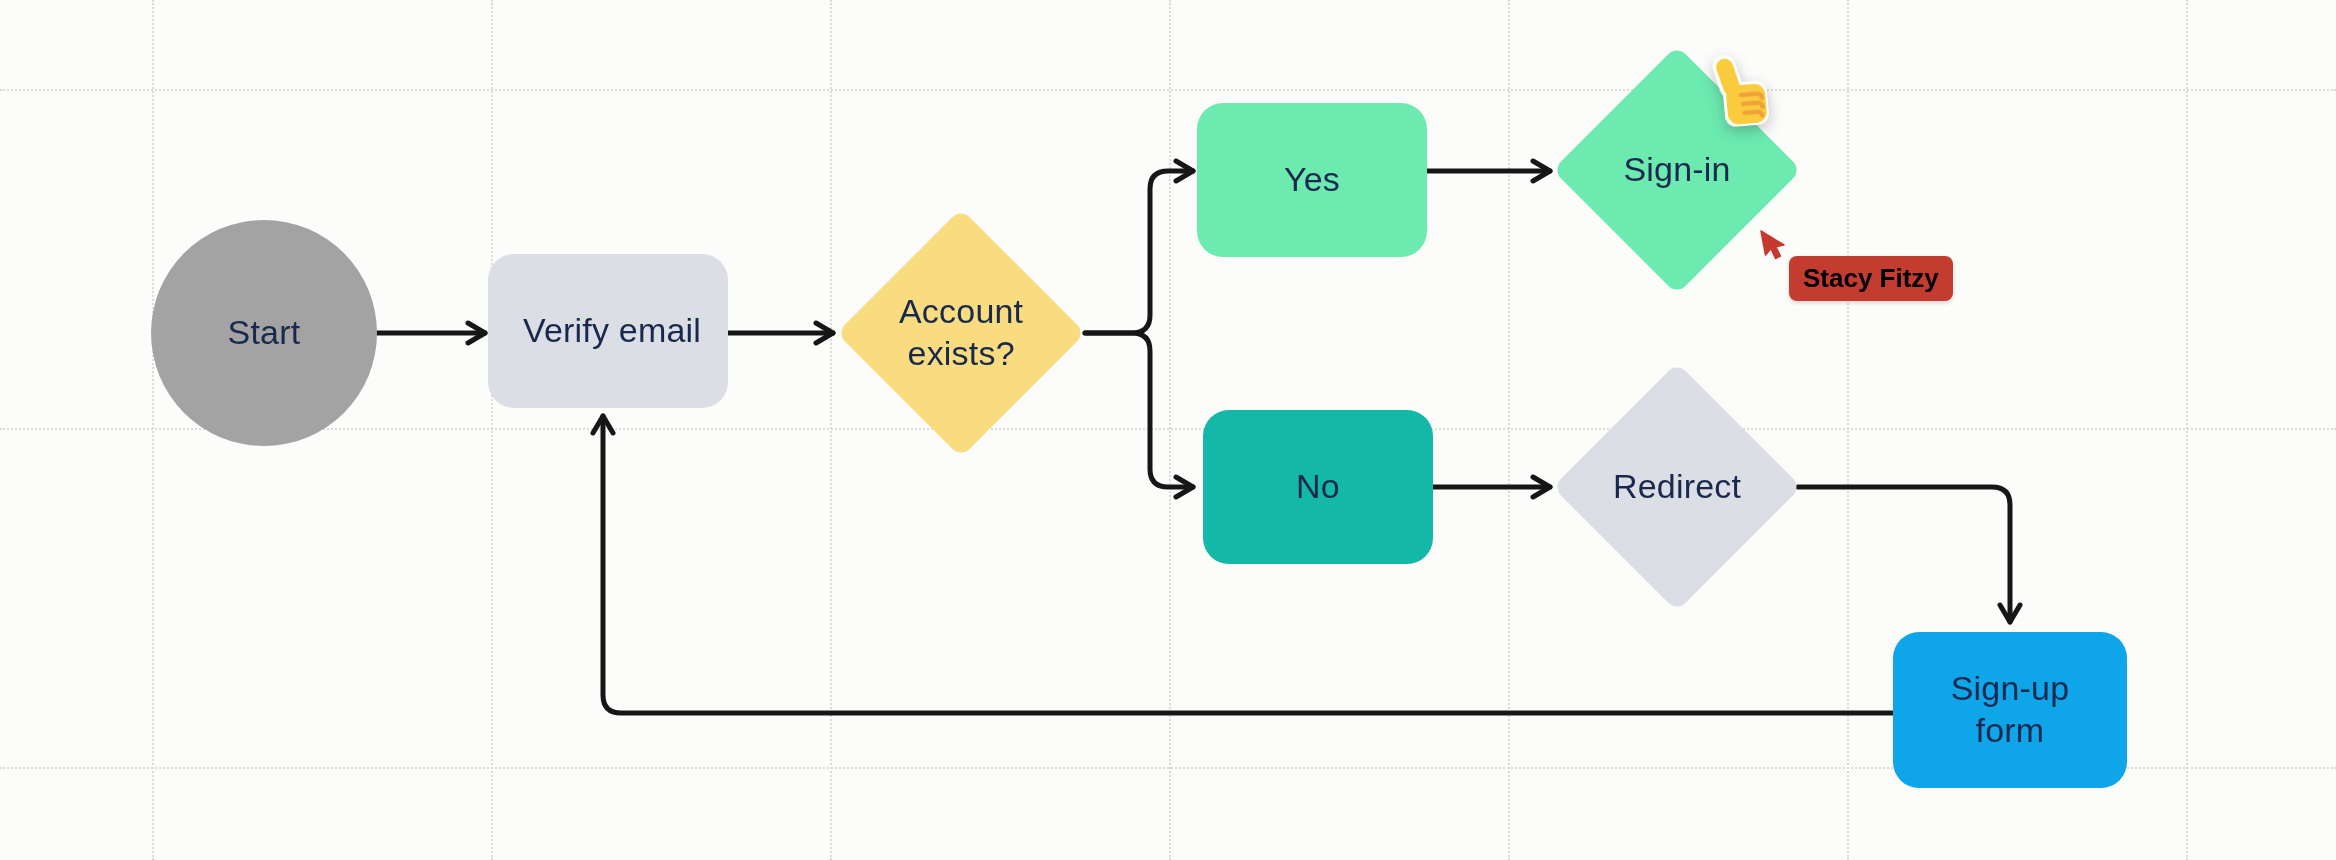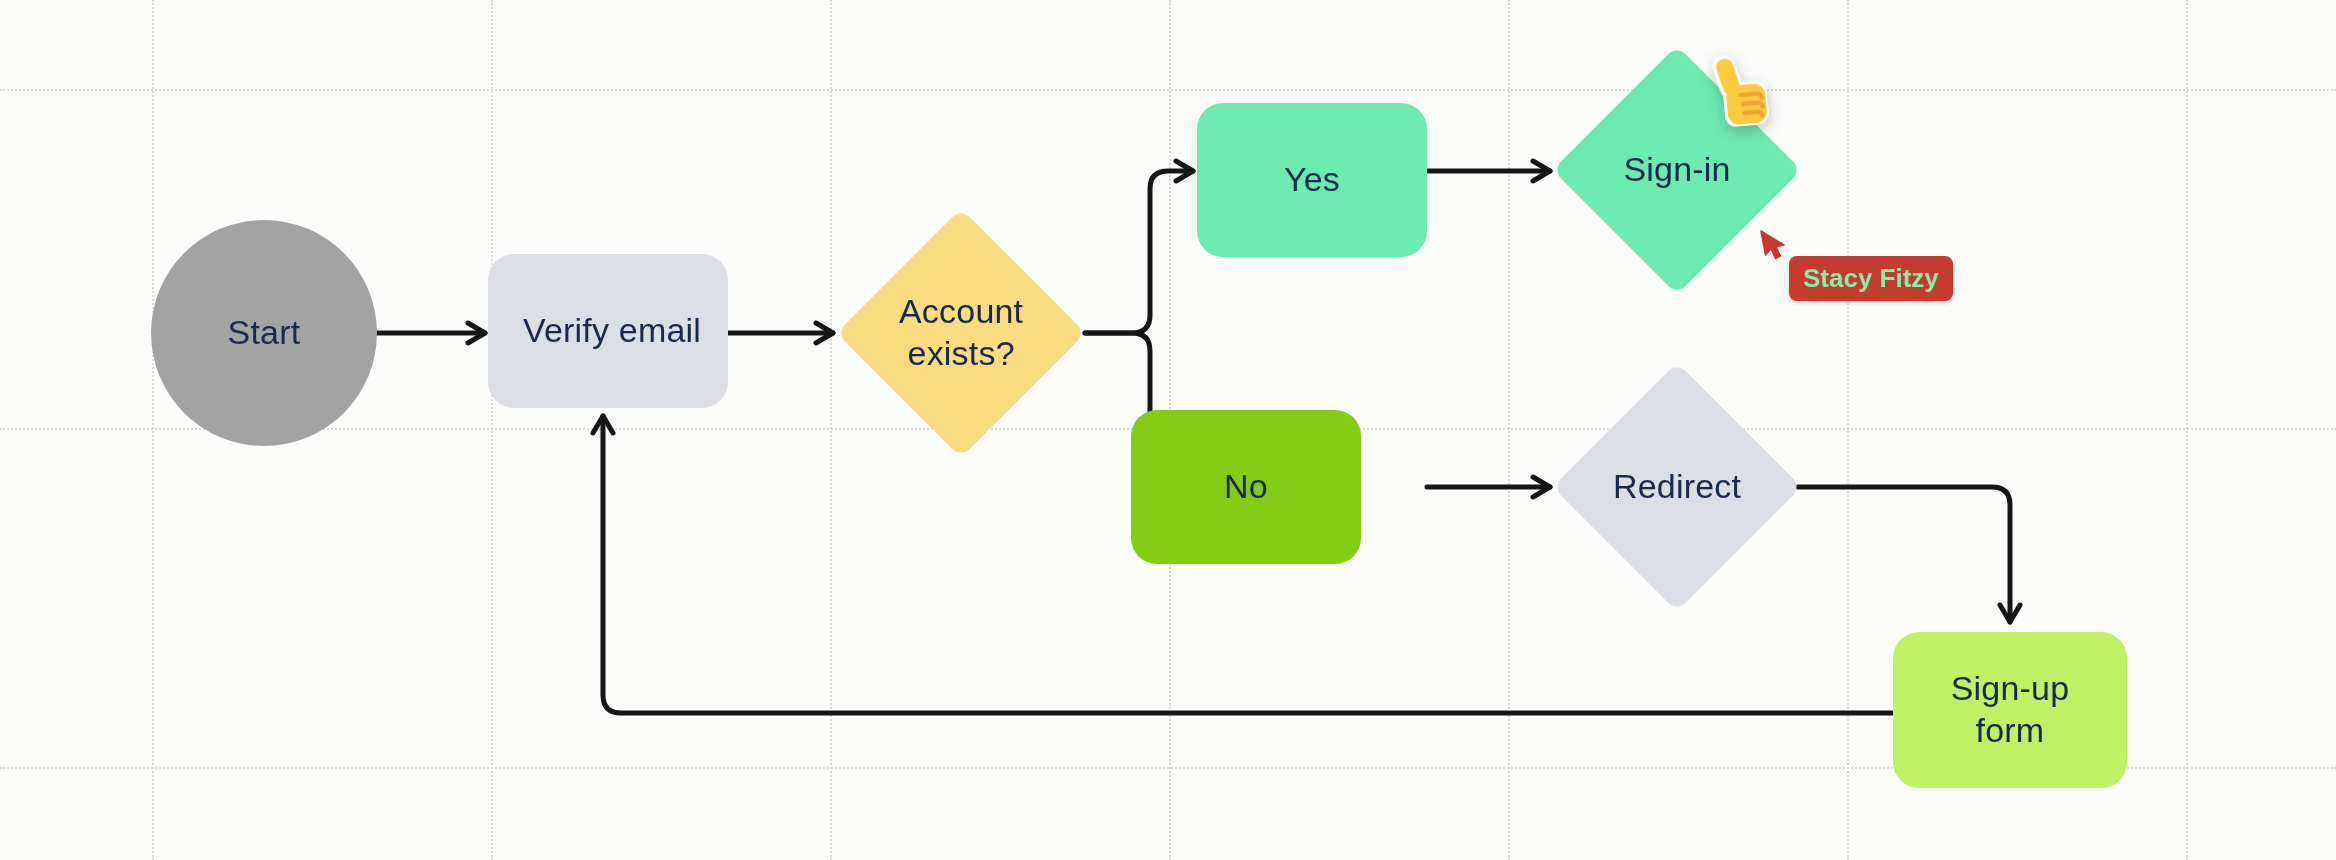--- a/index.html
+++ b/index.html
@@ -28,21 +28,21 @@
 
   .sticker{
     position:absolute;left:1712px;top:56px;transform:rotate(-5deg);
     filter:drop-shadow(2.5px 0 0 #fff) drop-shadow(-2.5px 0 0 #fff)
            drop-shadow(0 2.5px 0 #fff) drop-shadow(0 -2.5px 0 #fff)
            drop-shadow(0 5px 7px rgba(40,40,60,.28));
   }
   .cursor{position:absolute;left:1757px;top:230px;}
   .name-badge{
     position:absolute;left:1789px;top:256px;
-    background:#C43B30;color:#86efac;font-size:26px;font-weight:bold;
+    background:#C43B30;color:#000000;font-size:26px;font-weight:bold;
     padding:7px 14px;border-radius:8px;white-space:nowrap;
     box-shadow:0 2px 4px rgba(0,0,0,.15);
   }
 </style>
 </head>
 <body>
 
 <div class="canvas">
 
   <div class="gridline v" style="left:152px"></div>
@@ -81,33 +81,33 @@
   </div>
 
   <div class="node diamond" style="left: 873px; top: 245px; background: rgb(249, 220, 128);">
     <div class="lbl" style="width:170px">Account exists?</div>
   </div>
 
   <div class="node rect" style="left: 1197px; top: 94px; background: rgb(108, 234, 175); margin-top: 9px;">
     <div class="lbl">Yes</div>
   </div>
 
-  <div class="node rect" style="left: 1131px; top: 410px; background: #84cc16; align-items: center;">
+  <div class="node rect" style="left: 1203px; top: 410px; background: #14b8a6; align-items: center;">
     <div class="lbl">No</div>
   </div>
 
   <div class="node diamond" style="left: 1589px; top: 82px; background: rgb(108, 234, 175);">
     <div class="lbl">Sign-in</div>
   </div>
 
   <div class="node diamond" style="left: 1589px; top: 399px; background: rgb(220, 222, 229);">
     <div class="lbl">Redirect</div>
   </div>
 
-  <div class="node rect" style="left: 1893px; top: 632px; width: 234px; height: 156px; background: #bef264;">
+  <div class="node rect" style="left: 1893px; top: 632px; width: 234px; height: 156px; background: #0ea5e9;">
     <div class="lbl" style="width:150px">Sign-up form</div>
   </div>
 
   <div class="sticker">
     <svg width="60" height="70" viewBox="0 0 60 70">
       <g>
         <rect x="9" y="1" width="17" height="38" rx="8.5" fill="#FBCB3E" transform="rotate(-14 17 20)"></rect>
         <rect x="14" y="29" width="39" height="39" rx="11" fill="#FBCB3E"></rect>
         <g stroke="#EFA23B" stroke-width="4.5" stroke-linecap="round" fill="none">
           <path d="M29 39 H45 a4.5 4.5 0 0 1 4.5 4.5"></path>

